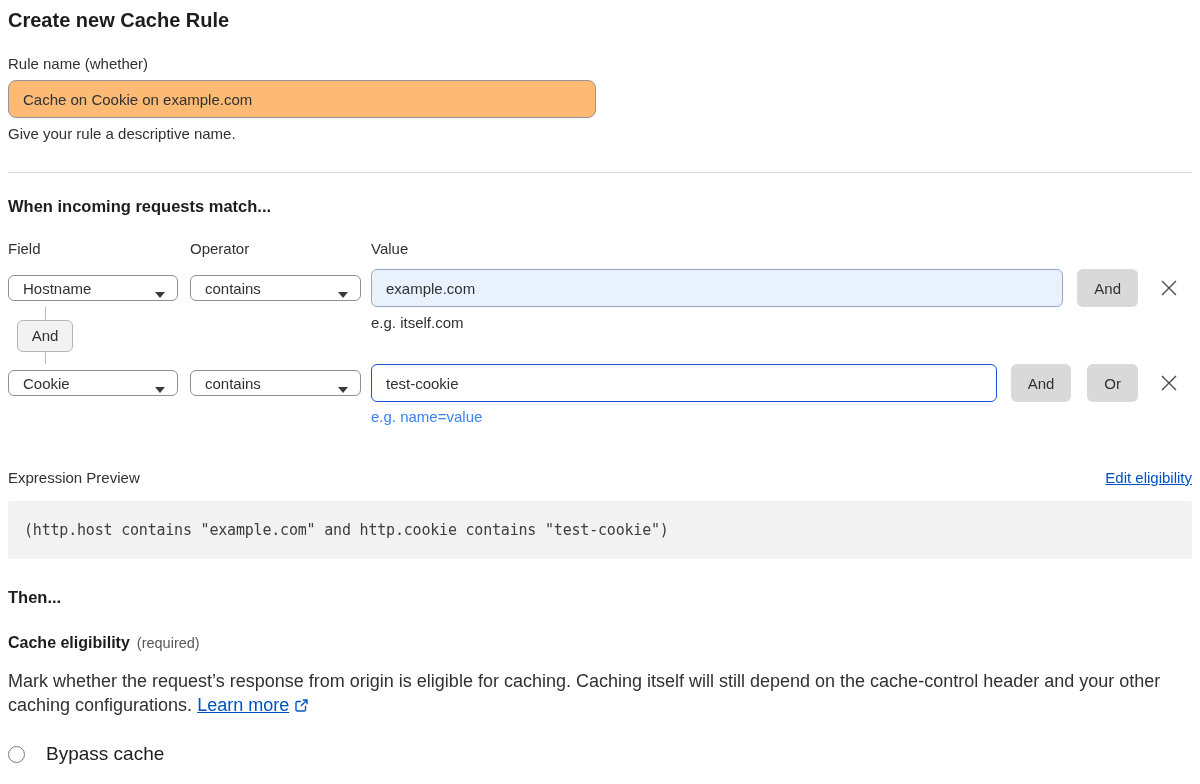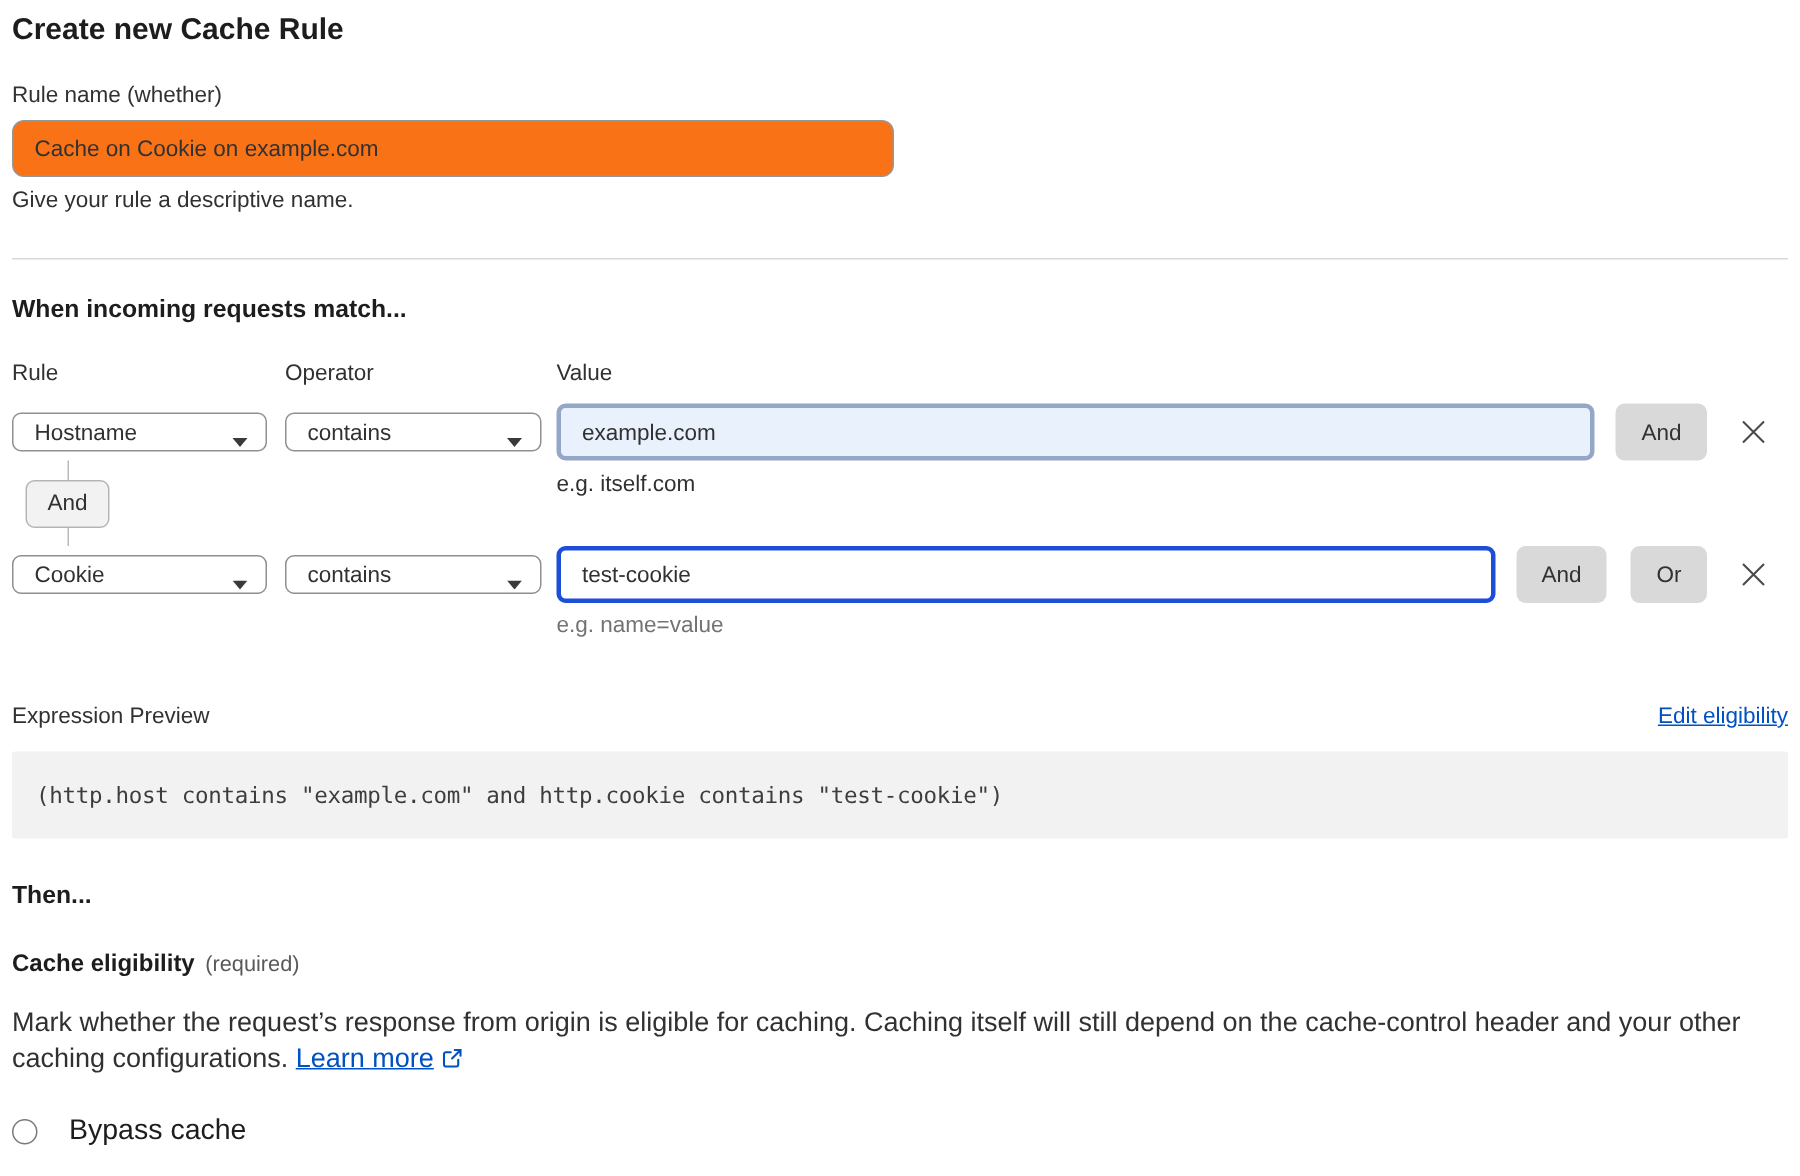--- a/index.html
+++ b/index.html
@@ -14,21 +14,21 @@
   .content { padding: 6px 8px 0 8px; position: relative; }
 
   h1.page-title { font-size: 20px; font-weight: 700; color: #1d1d1d; line-height: 28px; }
 
   .field-label { display: block; margin-top: 21px; font-size: 15px; color: #313131; }
   .rule-name-input {
     margin-top: 8px; width: 588px; height: 38px;
     border: 1px solid #969696; border-radius: 8px;
     padding: 0 14px; font-size: 15px; color: #313131;
     font-family: "Liberation Sans", "DejaVu Sans", sans-serif;
-    background: #f97316; outline: none; display: block;
+    background: #fdba74; outline: none; display: block;
   }
   .helper { margin-top: 7px; font-size: 15px; color: #313131; }
 
   .divider { margin-top: 30px; height: 1px; background: #d9d9d9; border: none; }
 
   h2.section-heading { margin-top: 24px; font-size: 16.5px; font-weight: 700; color: #1d1d1d; }
 
   .col-labels { margin-top: 24px; display: flex; font-size: 15px; color: #313131; }
   .col-labels .lbl-field { width: 182px; }
   .col-labels .lbl-operator { width: 181px; }
@@ -37,21 +37,21 @@
   .select {
     position: relative; height: 26px; border: 1px solid #8f8f8f; border-radius: 6px;
     background: #fff; display: flex; align-items: center;
     padding: 0 30px 0 14px; cursor: pointer; flex: none;
   }
   .select.w-field { width: 170px; margin-right: 12px; }
   .select.w-op { width: 171px; margin-right: 10px; }
   .select .caret { position: absolute; right: 12px; top: 16px; }
 
   .value-input {
-    flex: 1 1 auto; height: 38px; border: 3px solid #1d4ed8; border-radius: 6px;
+    flex: 1 1 auto; height: 38px; border: 1px solid #1d4ed8; border-radius: 6px;
     padding: 0 14px; font-size: 15px; color: #313131; background: #fff; outline: none;
     font-family: "Liberation Sans", "DejaVu Sans", sans-serif; min-width: 0;
   }
   .value-input.focused { background: #e9f1fc; border-color: #95a7c6; }
 
   .logic-btn {
     flex: none; height: 38px; border: none; border-radius: 6px;
     background: #d9d9d9; color: #313131; font-size: 15px;
     font-family: "Liberation Sans", "DejaVu Sans", sans-serif;
     padding: 0 17px; margin-left: 16px; cursor: pointer;
@@ -67,21 +67,21 @@
     position: absolute; left: 2px; top: 0; width: 70px; height: 57px;
     display: flex; flex-direction: column; align-items: center;
   }
   .connector-line { width: 1px; background: #b9b9b9; flex: 1 1 auto; }
   .connector-btn {
     height: 32px; padding: 0 14px; background: #f2f2f2; border: 1px solid #b5b5b5;
     border-radius: 6px; font-size: 15px; color: #313131; cursor: pointer;
     font-family: "Liberation Sans", "DejaVu Sans", sans-serif;
   }
   .hint-abs { position: absolute; left: 363px; top: 7px; font-size: 15px; color: #313131; }
-  .hint-row { margin-top: 6px; padding-left: 363px; font-size: 15px; color: #737373; }
+  .hint-row { margin-top: 6px; padding-left: 363px; font-size: 15px; color: #3b82f6; }
 
   .expr-header { margin-top: 44px; display: flex; justify-content: space-between; align-items: baseline; }
   .expr-label { font-size: 15px; color: #313131; }
   .expr-edit-link { font-size: 15px; color: #0051c3; text-decoration: underline; cursor: pointer; }
   .expr-box {
     margin-top: 15px; height: 58px; background: #f2f2f2; border-radius: 2px;
     display: flex; align-items: center; padding: 0 16px;
     font-family: "DejaVu Sans Mono", "Liberation Mono", monospace;
     font-size: 15px; color: #3d3d3d; letter-spacing: -0.2px;
   }
@@ -114,21 +114,21 @@
 
   <label class="field-label">Rule name (whether)</label>
   <input class="rule-name-input" type="text" value="Cache on Cookie on example.com" style="">
   <div class="helper">Give your rule a descriptive name.</div>
 
   <hr class="divider">
 
   <h2 class="section-heading">When incoming requests match...</h2>
 
   <div class="col-labels">
-    <div class="lbl-field">Rule</div>
+    <div class="lbl-field">Field</div>
     <div class="lbl-operator">Operator</div>
     <div class="lbl-value">Value</div>
   </div>
 
   <div class="match-row">
     <div class="select w-field">
       <span>Hostname</span>
       <svg class="caret" width="10" height="6" viewBox="0 0 10 6">
           <polygon points="0,0 10,0 5,6" fill="#3a3a3a"></polygon>
         </svg>

